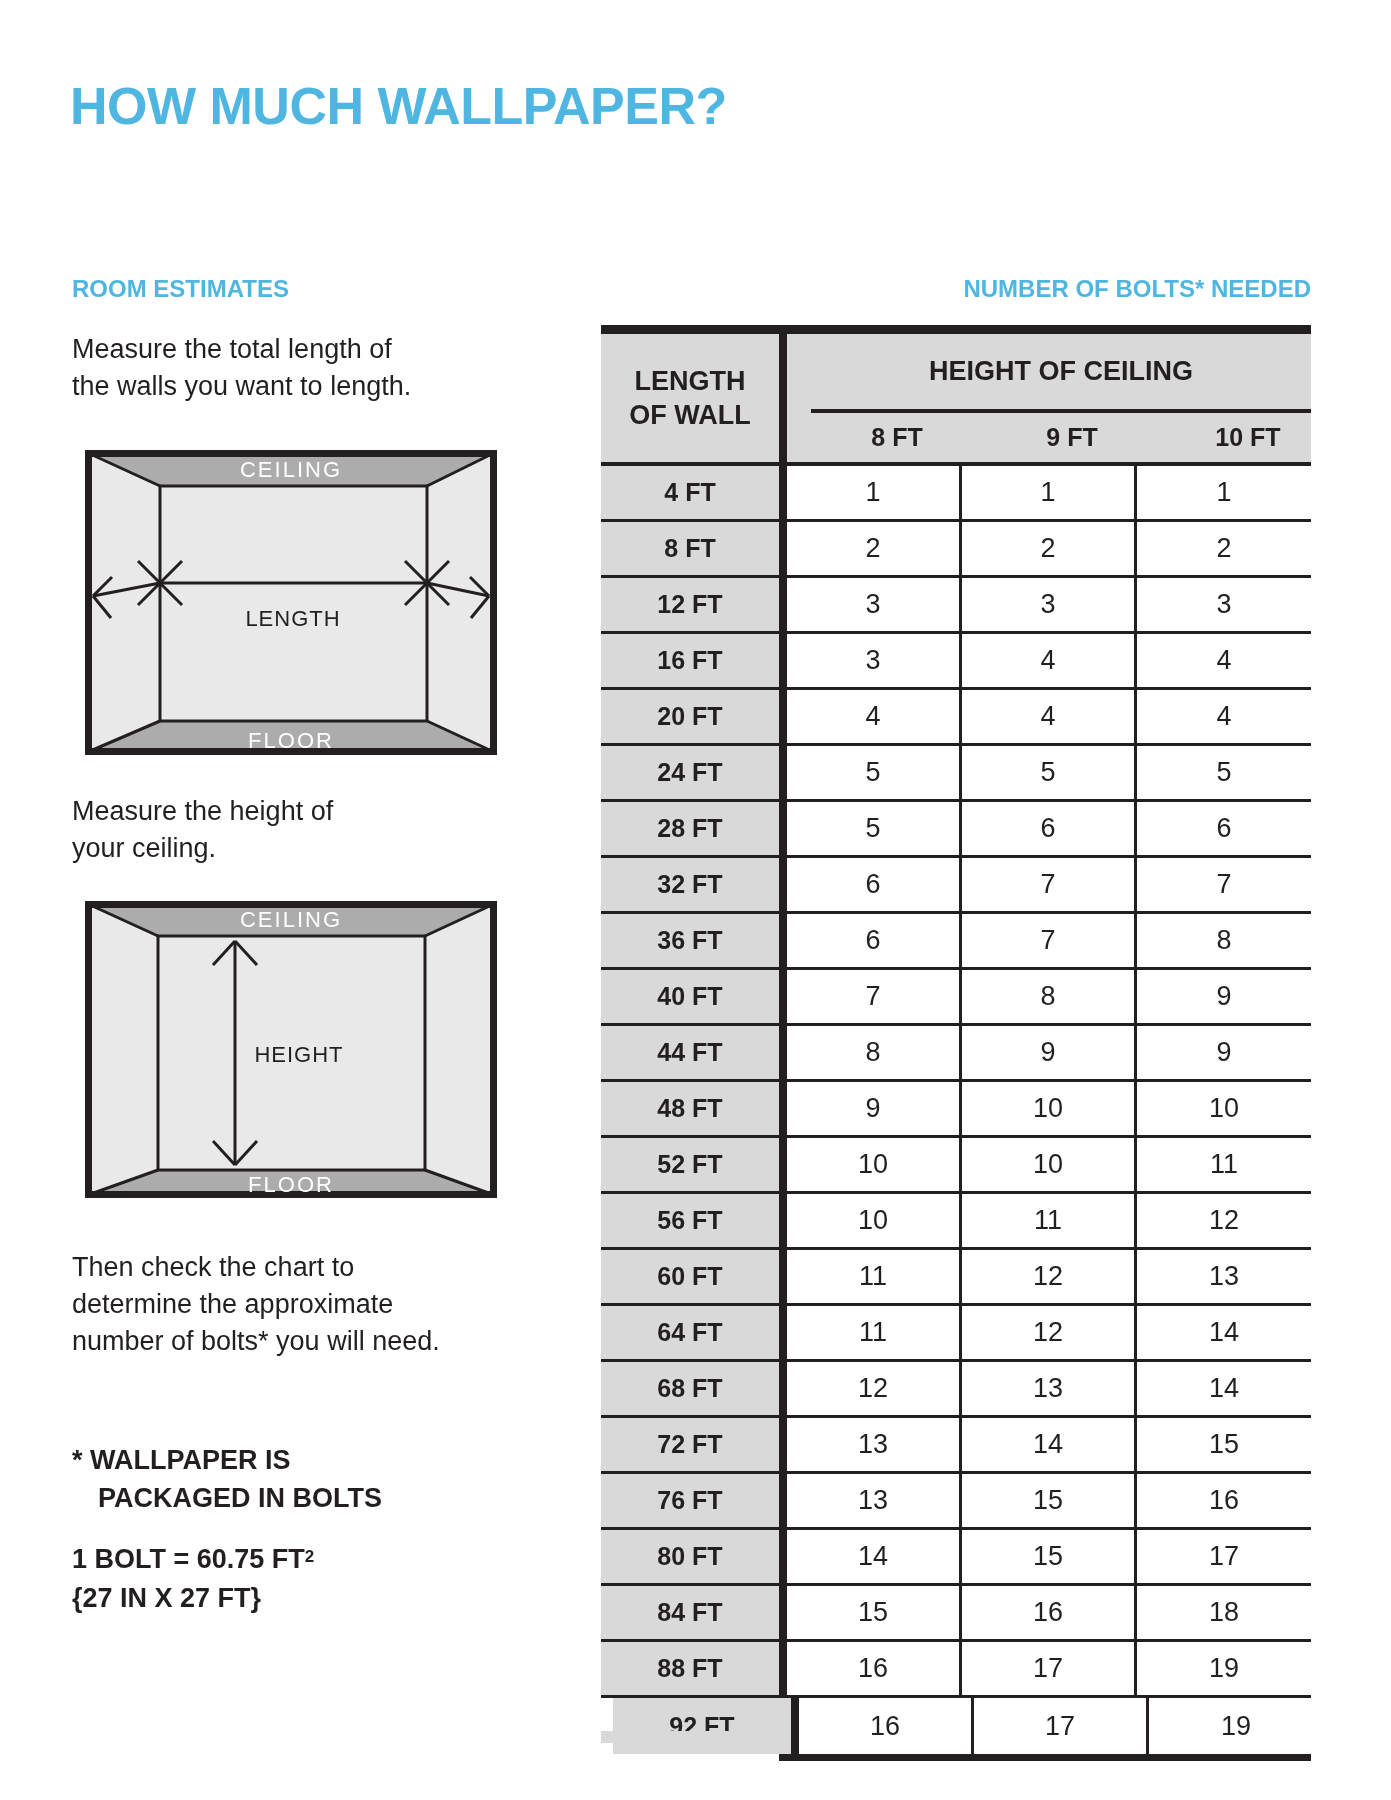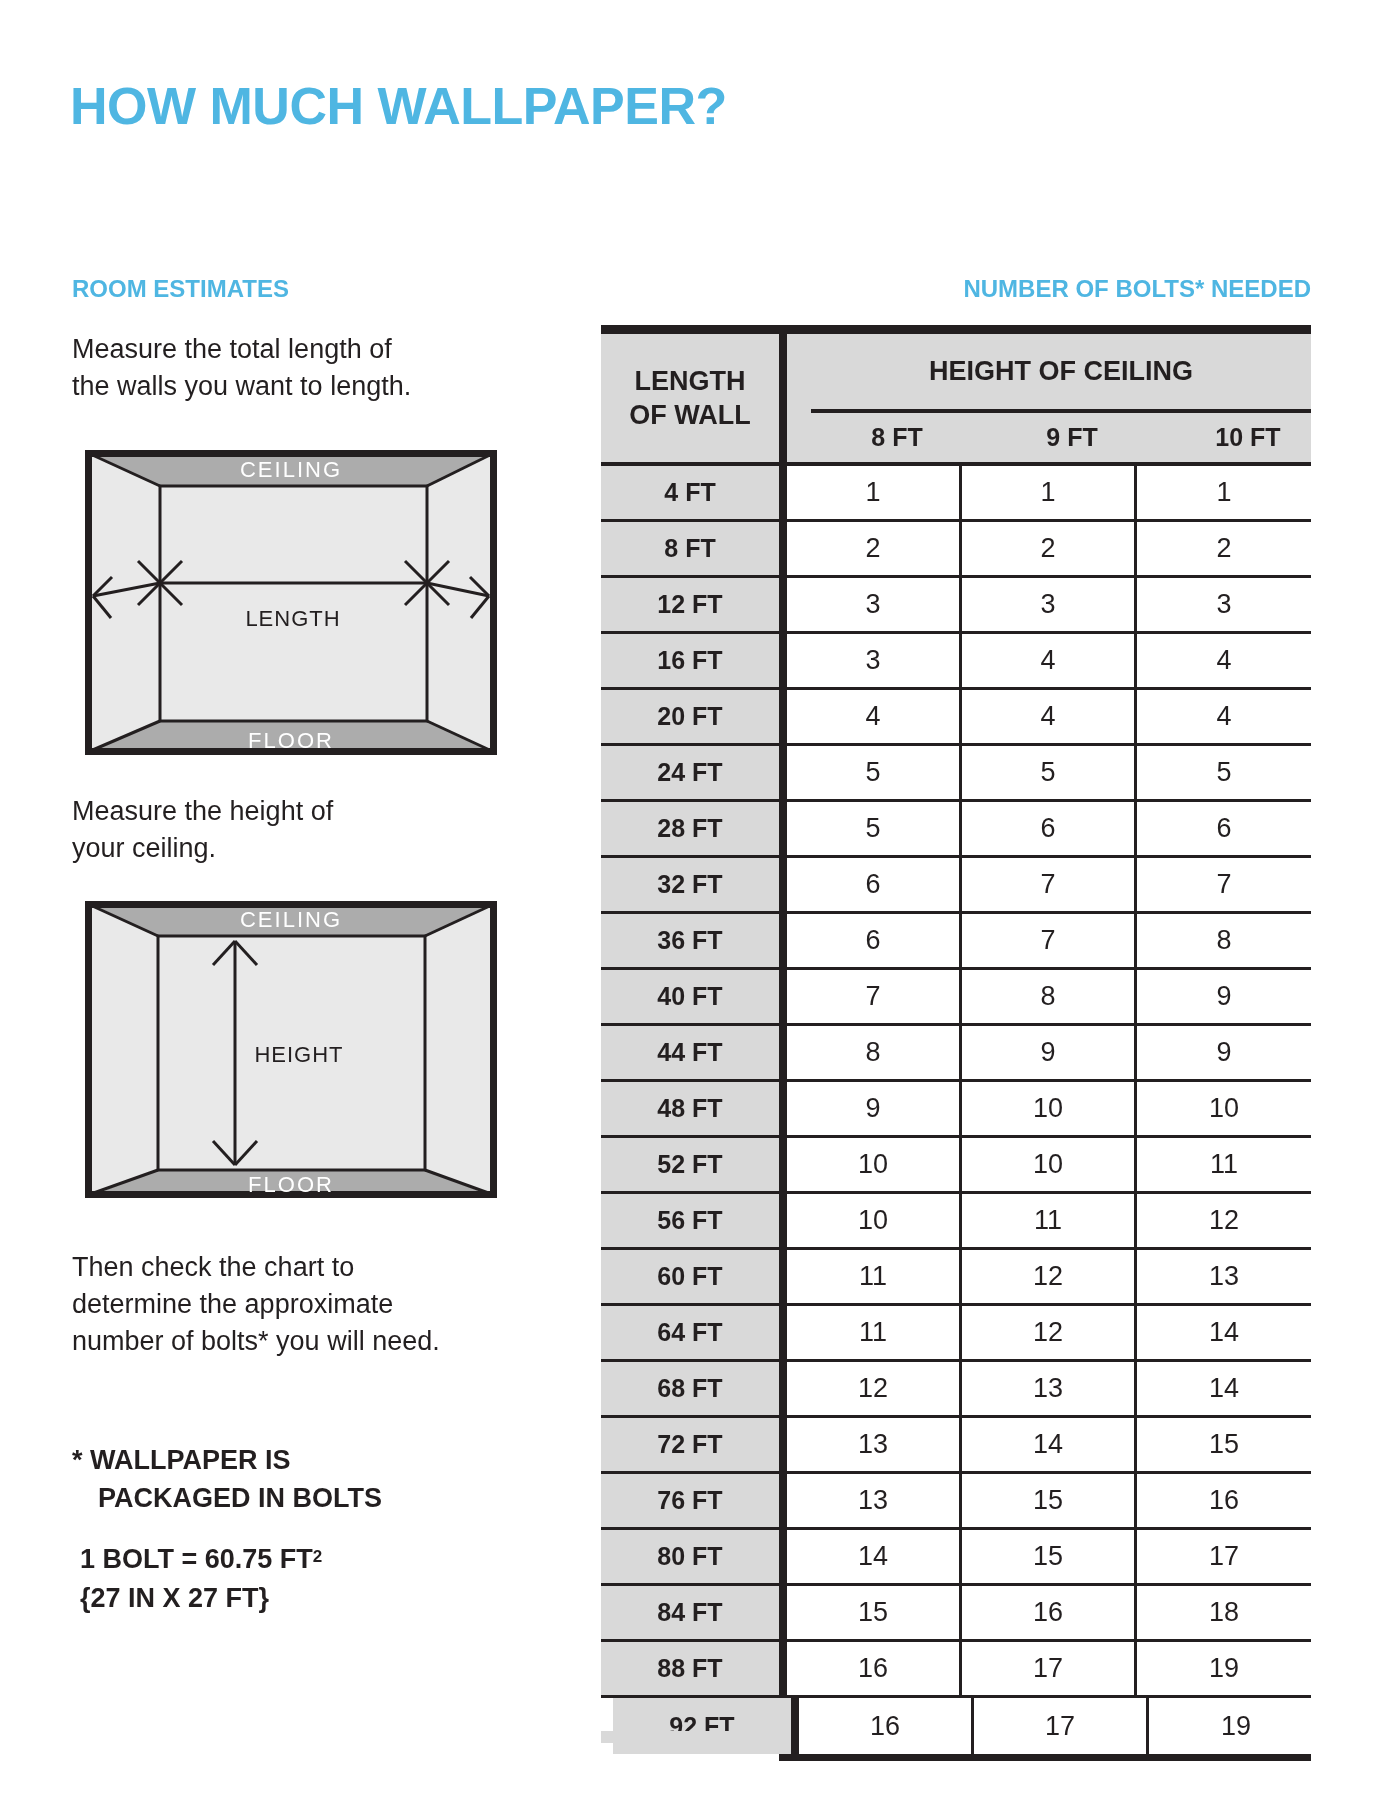--- a/index.html
+++ b/index.html
@@ -27,21 +27,21 @@
   .body-text{
     font-size:27px;line-height:37px;white-space:pre-line;color:var(--ink);
   }
   .step1{left:72px;top:318px;}
   .step2{left:72px;top:780px;}
   .step3{left:72px;top:1236px;}
   .footnote{
     left:72px;top:1428px;font-size:27px;line-height:38px;font-weight:bold;
     white-space:pre-line;padding-left:26px;text-indent:-26px;
   }
-  .bolt-info{left:80px;top:1524px;font-size:27px;line-height:39px;font-weight:bold;}
+  .bolt-info{left:72px;top:1524px;font-size:27px;line-height:39px;font-weight:bold;}
   .bolt-info sup{font-size:17px;vertical-align:6px;}
   .diagram{left:85px;}
   .diagram-1{top:437px;}
   .diagram-2{top:888px;}
   svg text{font-family:"Liberation Sans",sans-serif;}
   .svg-band-label{fill:#ffffff;font-size:22px;letter-spacing:2px;}
   .svg-measure-label{fill:var(--ink);font-size:22px;letter-spacing:1px;}
   .sline{stroke:var(--ink);fill:none;}
   
   .bolt-table{left:601px;top:312px;width:710px;}

